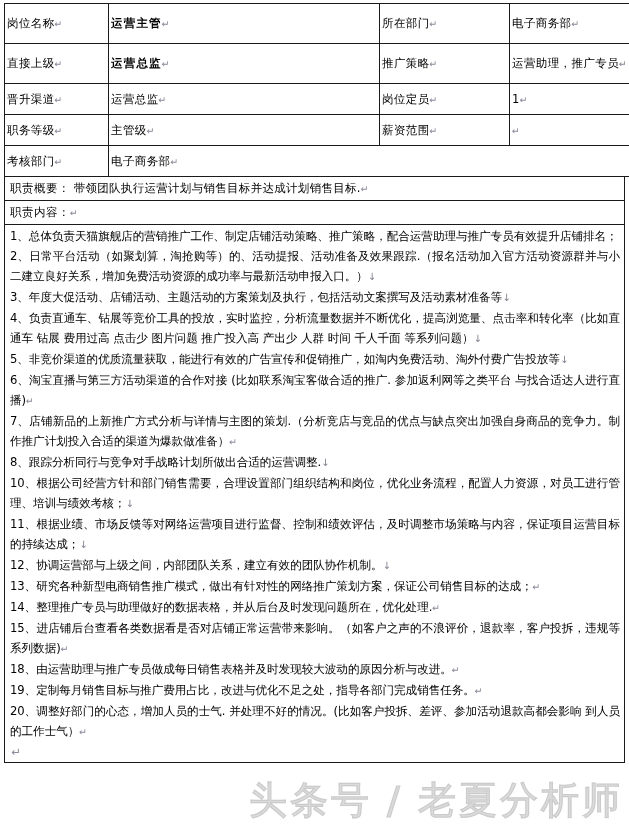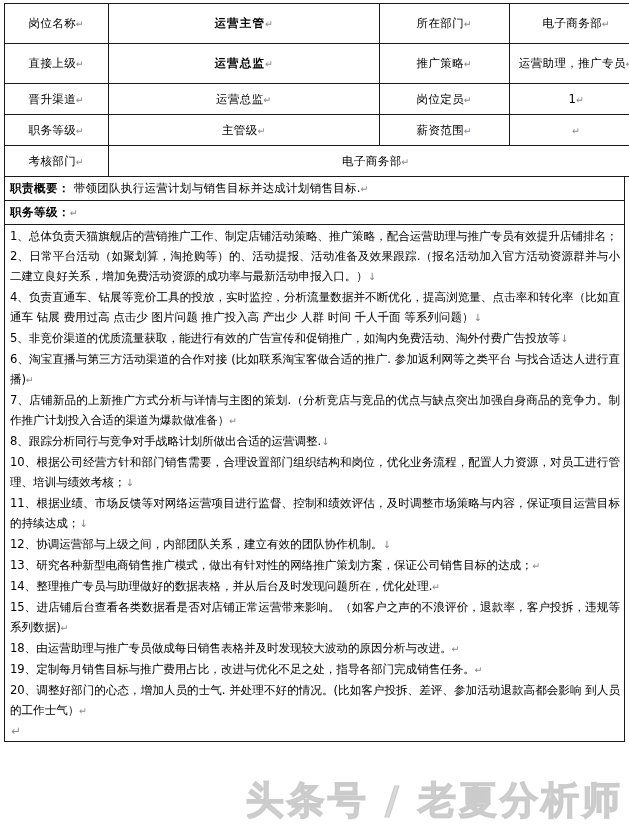--- a/index.html
+++ b/index.html
@@ -24,21 +24,21 @@
   table.jd-table {
     border-collapse: collapse;
     table-layout: fixed;
     width: 621px;
     margin: 3px 0 0 4px;
   }
   table.jd-table td {
     border: 1px solid #1a1a1a;
     font-size: 11.5px;
     line-height: 1.25;
-    text-align: center;
+    text-align: left;
     vertical-align: middle;
     padding: 0 2px;
     letter-spacing: 0.4px;
   }
   td.lbl { width: 99px; height: 34px; }
   td.val-wide { width: 266px; }
   td.lbl2 { width: 125px; }
   td.val2 { width: 129px; }
   td.tall { height: 39px; }
   td.short { height: 30px; }
@@ -58,21 +58,21 @@
     border: 1px solid #1a1a1a;
     border-top: none;
     box-sizing: border-box;
   }
   .band {
     border-bottom: 1px solid #1a1a1a;
     padding: 4px 4px 4px 5px;
     font-size: 11.5px;
     line-height: 1.3;
   }
-  .band .hd { font-weight: bold; letter-spacing: 0.5px; }
+  .band .hd { font-weight: normal; letter-spacing: 0.5px; }
   .band .txt { letter-spacing: 0.3px; }
   .content-area {
     padding: 1px 4px 0 5px;
     box-sizing: border-box;
   }
   .duty-line {
     font-size: 11.6px;
     line-height: 20px;
     letter-spacing: -0.05px;
     white-space: normal;
@@ -87,21 +87,21 @@
     color: #8a8a9a;
     padding-left: 1px;
   }
 
   
   .watermark {
     position: absolute;
     right: 6px;
     bottom: 6px;
     font-size: 38px;
-    font-weight: bold;
+    font-weight: normal;
     letter-spacing: 3px;
     color: transparent;
     -webkit-text-stroke: 1.2px #c9c9c9;
     text-shadow: 0 0 1px #d8d8d8;
     white-space: nowrap;
     pointer-events: none;
     font-family: "DejaVu Sans", "Liberation Sans", sans-serif;
     opacity: .95;
   }
 </style>
@@ -144,26 +144,27 @@
   </table>
 
   <div class="body-block">
 
     <div class="band">
       <span class="hd">职责概要：</span>
       <span class="txt">带领团队执行运营计划与销售目标并达成计划销售目标.</span><span class="pilcrow">↵</span>
     </div>
 
     <div class="band">
-      <span class="hd">职务等级：</span><span class="pilcrow">↵</span>
+      <span class="hd">职责内容：</span><span class="pilcrow">↵</span>
     </div>
 
     <div class="content-area">
       <div class="duty-line"><span>1、总体负责天猫旗舰店的营销推广工作、制定店铺活动策略、推广策略，配合运营助理与推广专员有效提升店铺排名；</span></div>
       <div class="duty-line"><span>2、日常平台活动（如聚划算，淘抢购等）的、活动提报、活动准备及效果跟踪.（报名活动加入官方活动资源群并与小二建立良好关系，增加免费活动资源的成功率与最新活动申报入口。）</span><span class="sp">↓</span></div>
+      <div class="duty-line"><span>3、年度大促活动、店铺活动、主题活动的方案策划及执行，包括活动文案撰写及活动素材准备等</span><span class="sp">↓</span></div>
       <div class="duty-line"><span>4、负责直通车、钻展等竞价工具的投放，实时监控，分析流量数据并不断优化，提高浏览量、点击率和转化率（比如直通车 钻展 费用过高 点击少 图片问题 推广投入高 产出少 人群 时间 千人千面 等系列问题）</span><span class="sp">↓</span></div>
       <div class="duty-line"><span>5、非竞价渠道的优质流量获取，能进行有效的广告宣传和促销推广，如淘内免费活动、淘外付费广告投放等</span><span class="sp">↓</span></div>
       <div class="duty-line"><span>6、淘宝直播与第三方活动渠道的合作对接 (比如联系淘宝客做合适的推广. 参加返利网等之类平台 与找合适达人进行直播)</span><span class="pilcrow">↵</span></div>
       <div class="duty-line"><span>7、店铺新品的上新推广方式分析与详情与主图的策划.（分析竞店与竞品的优点与缺点突出加强自身商品的竞争力。制作推广计划投入合适的渠道为爆款做准备）</span><span class="pilcrow">↵</span></div>
       <div class="duty-line"><span>8、跟踪分析同行与竞争对手战略计划所做出合适的运营调整.</span><span class="sp">↓</span></div>
       <div class="duty-line"><span>10、根据公司经营方针和部门销售需要，合理设置部门组织结构和岗位，优化业务流程，配置人力资源，对员工进行管理、培训与绩效考核；</span><span class="sp">↓</span></div>
       <div class="duty-line"><span>11、根据业绩、市场反馈等对网络运营项目进行监督、控制和绩效评估，及时调整市场策略与内容，保证项目运营目标的持续达成；</span><span class="sp">↓</span></div>
       <div class="duty-line"><span>12、协调运营部与上级之间，内部团队关系，建立有效的团队协作机制。</span><span class="sp">↓</span></div>
       <div class="duty-line"><span>13、研究各种新型电商销售推广模式，做出有针对性的网络推广策划方案，保证公司销售目标的达成；</span><span class="pilcrow">↵</span></div>
       <div class="duty-line"><span>14、整理推广专员与助理做好的数据表格，并从后台及时发现问题所在，优化处理.</span><span class="pilcrow">↵</span></div>

